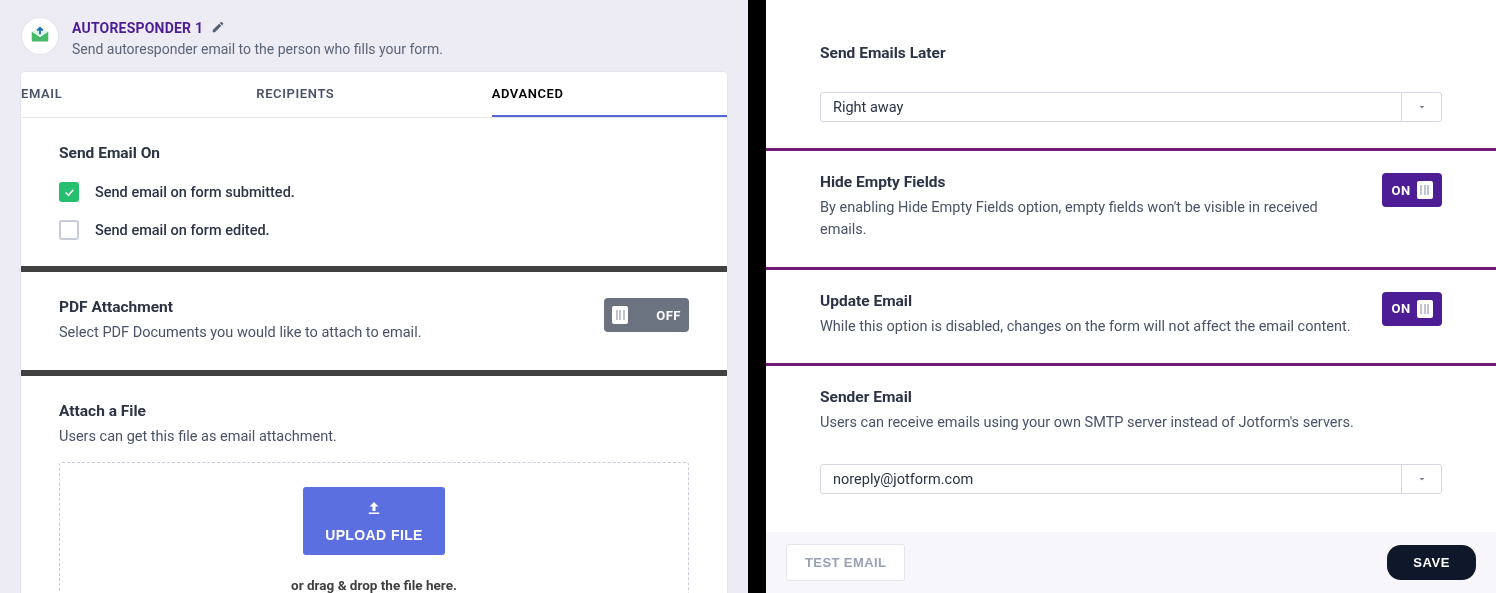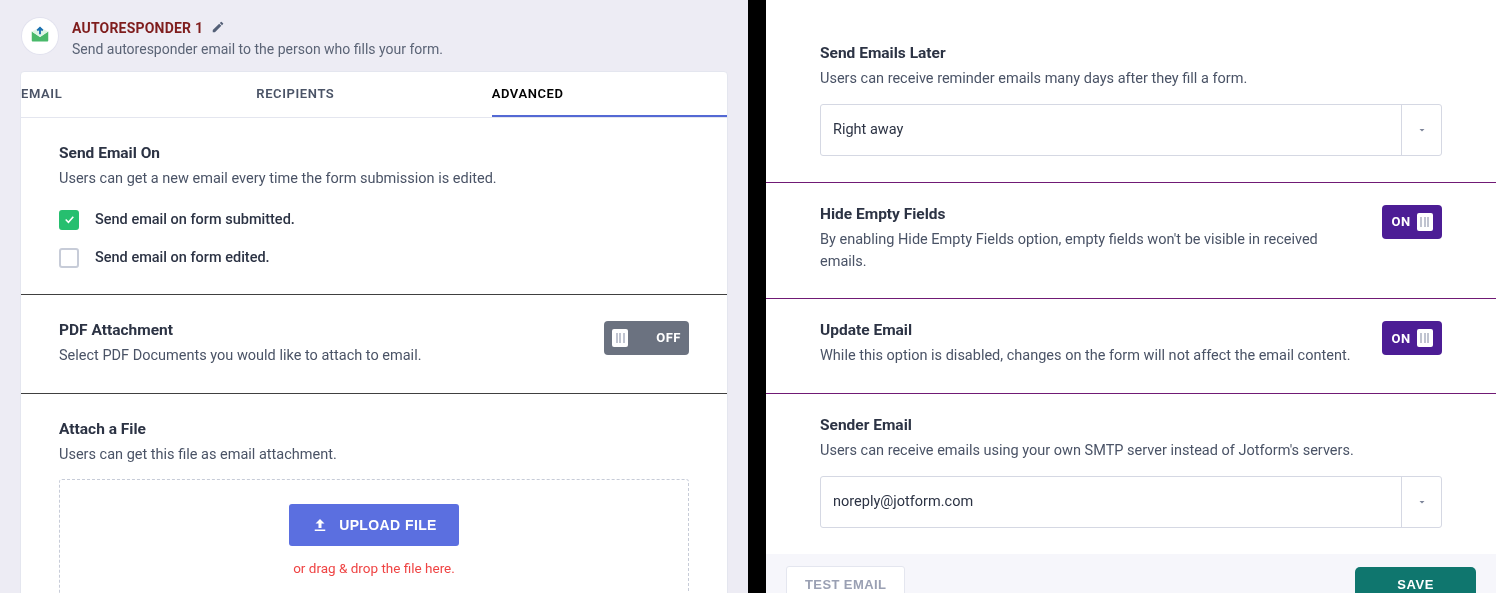--- a/index.html
+++ b/index.html
@@ -32,21 +32,21 @@
 
   
   .header-row { display: flex; align-items: flex-start; gap: 14px; margin-bottom: 14px; padding-left: 2px; }
   .logo-badge {
     width: 36px; height: 36px; border-radius: 50%;
     background: #fff; display: flex; align-items: center; justify-content: center;
     box-shadow: 0 0 0 1px #e2e2ee;
   }
   .logo-badge svg { width: 22px; height: 22px; }
   .head-text h2 {
-    font-size: 14px; font-weight: 700; color: #7f1d1d; letter-spacing: .2px;
+    font-size: 14px; font-weight: 700; color: #4c1d95; letter-spacing: .2px;
     text-transform: uppercase; display: inline-flex; align-items: center; gap: 8px;
   }
   .head-text h2 svg { width: 14px; height: 14px; color: #546077; }
   .head-text p { font-size: 14px; color: #5b6476; margin-top: 4px; }
 
   
   .card {
     background: #fff;
     border: 1px solid #e4e6ef;
     border-radius: 4px;
@@ -66,21 +66,21 @@
     border-bottom: 2px solid transparent;
   }
   .tab.active {
     color: #000000;
     border-bottom: 2px solid #5469d4;
   }
 
   
   .section {
     padding: 26px 38px;
-    border-bottom: 1px solid #404040;
+    border-bottom: 6px solid #404040;
   }
   .section:last-child { border-bottom: none; }
   .section-title {
     font-size: 15.5px;
     font-weight: 700;
     color: #2c3344;
     margin-bottom: 6px;
   }
   .section-desc {
     font-size: 14.5px;
@@ -127,37 +127,38 @@
     border-radius: 3px;
     padding: 24px 10px 22px 10px;
     text-align: center;
   }
   .upload-btn {
     display: inline-flex; align-items: center; gap: 10px;
     background: #5b6fe0; color: #fff;
     border: none; border-radius: 3px;
     padding: 12px 22px; font-size: 14px; font-weight: 700; letter-spacing: .4px;
     cursor: pointer;
+    flex-direction: column;
   }
   .upload-btn svg { width: 18px; height: 18px; }
-  .drop-hint { margin-top: 14px; font-size: 13.5px; color: #ef4444; }
+  .drop-hint { margin-top: 22px; font-size: 13.5px; color: #404040; font-weight: bold; }
 
   
   .r-section {
     padding: 22px 54px 26px 54px;
-    border-bottom: 1px solid #701a75;
+    border-bottom: 3px solid #701a75;
   }
   .r-section .section-title { font-size: 15.5px; }
   .r-section .section-desc { font-size: 14.5px; }
   .select {
-    margin-top: 14px;
+    margin-top: 30px;
     display: flex;
     border: 1px solid #d5d8e3;
     border-radius: 3px;
-    height: 52px;
+    height: 30px;
     align-items: stretch;
     cursor: pointer;
     background: #fff;
   }
   .select-value {
     flex: 1; padding: 0 12px; display: flex; align-items: center;
     font-size: 14.5px; color: #2c3344;
   }
   .select-arrow {
     width: 40px; border-left: 1px solid #d5d8e3;
@@ -175,22 +176,22 @@
     background: #f6f6fb;
     padding: 12px 20px;
     display: flex; justify-content: space-between; align-items: center;
   }
   .test-btn {
     background: #fff; border: 1px solid #e4e6ef; color: #9aa0b3;
     padding: 10px 18px; border-radius: 3px; font-size: 13px; font-weight: 600;
     letter-spacing: .4px; cursor: pointer;
   }
   .save-btn {
-    background: #0f766e; border: none; color: #fff;
-    padding: 10px 42px; border-radius: 5px; font-size: 13px; font-weight: 700;
+    background: #0f172a; border: none; color: #fff;
+    padding: 10px 26px; border-radius: 14px; font-size: 13px; font-weight: 700;
     letter-spacing: .6px; cursor: pointer;
   }
 </style>
 </head>
 <body>
 
 <div class="left-pane">
 
   <div class="header-row">
     <div class="logo-badge">
@@ -216,21 +217,20 @@
 
   <div class="card">
     <div class="tabs">
       <div class="tab">EMAIL</div>
       <div class="tab">RECIPIENTS</div>
       <div class="tab active">ADVANCED</div>
     </div>
 
     <div class="section">
       <div class="section-title">Send Email On</div>
-      <div class="section-desc">Users can get a new email every time the form submission is edited.</div>
       <div class="check-list">
         <div class="check-row">
           <div class="checkbox checked">
             <svg viewBox="0 0 24 24" fill="none" stroke="currentColor" stroke-width="3">
                 <polyline points="5,12 10,17 19,7"></polyline>
               </svg>
           </div>
           <div class="check-label">Send email on form submitted.</div>
         </div>
         <div class="check-row">
@@ -270,21 +270,20 @@
     </div>
   </div>
 </div>
 
 <div class="divider"></div>
 
 <div class="right-pane">
 
   <div class="r-section">
     <div class="section-title">Send Emails Later</div>
-    <div class="section-desc">Users can receive reminder emails many days after they fill a form.</div>
     <div class="select">
       <div class="select-value">Right away</div>
       <div class="select-arrow">
         <svg viewBox="0 0 24 24" fill="currentColor">
             <path d="M7 10l5 5 5-5z"></path>
           </svg>
       </div>
     </div>
   </div>
 

